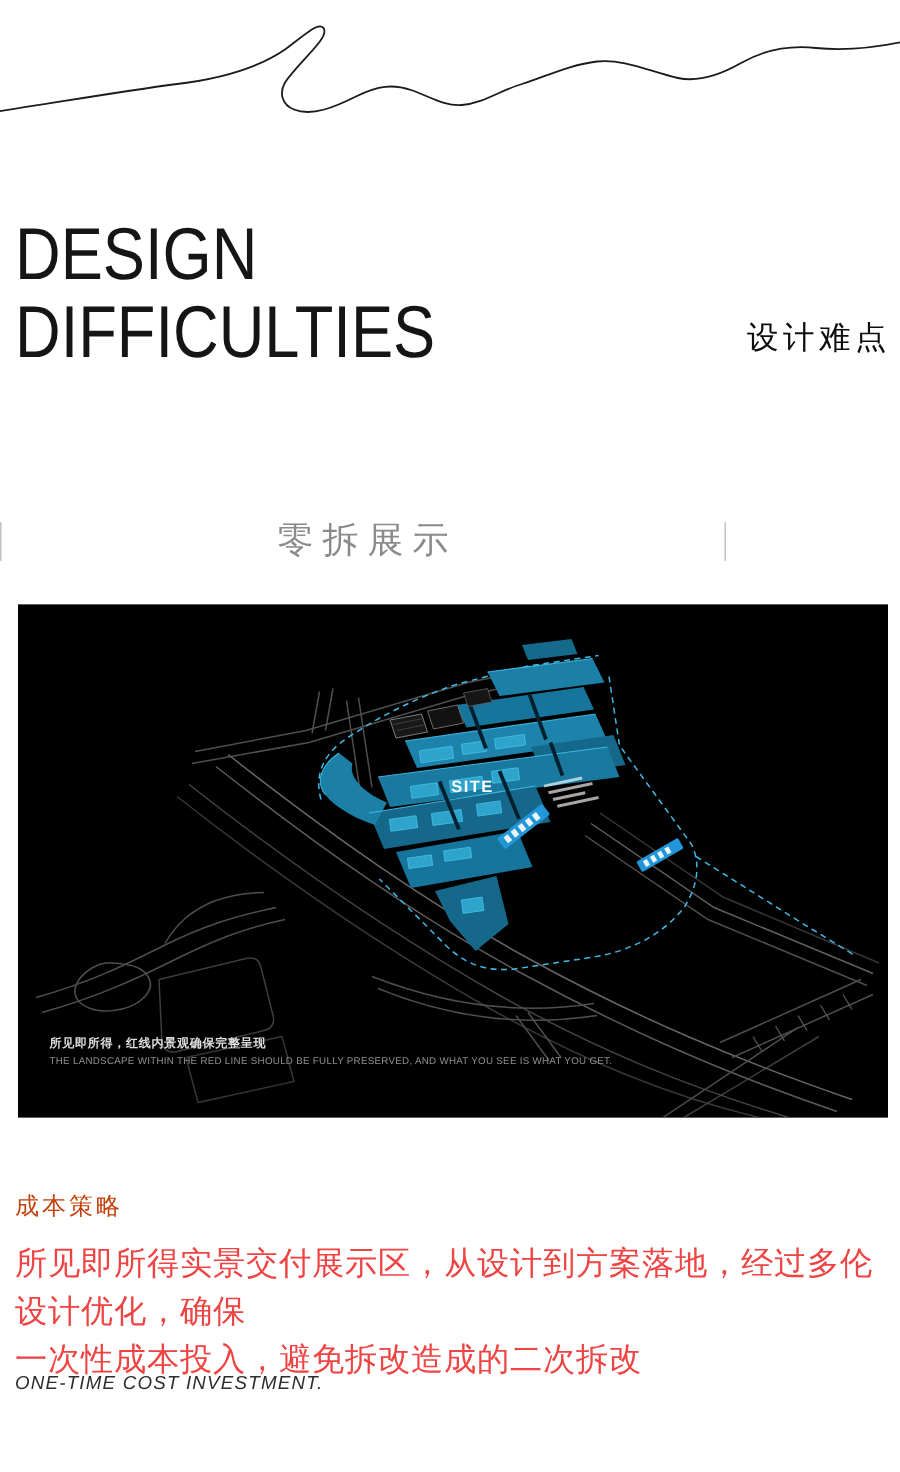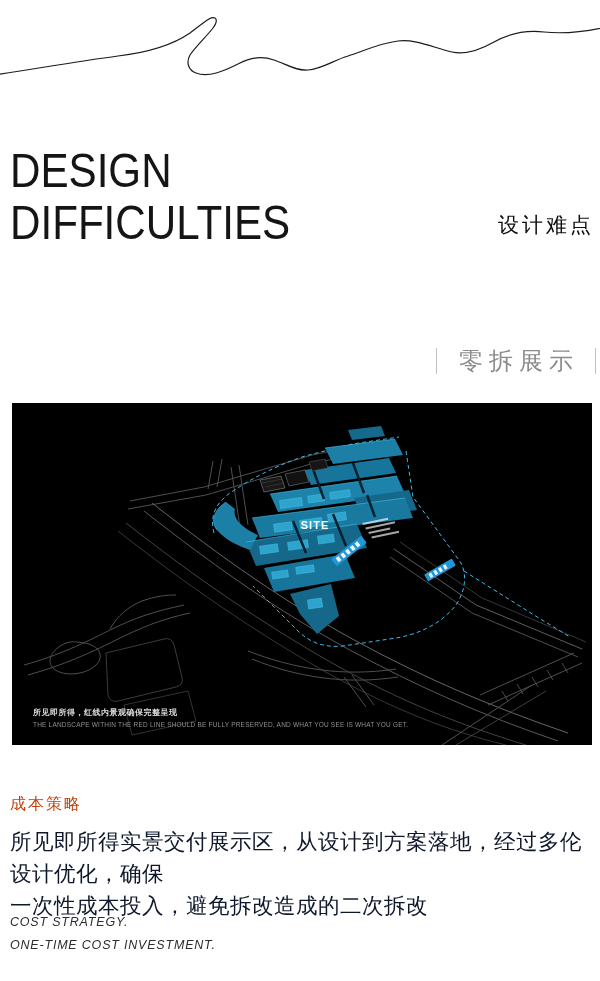--- a/index.html
+++ b/index.html
@@ -8,39 +8,39 @@
 
   
   .squiggle{position:absolute;left:0;top:0;pointer-events:none;z-index:3;}
   .title{position:absolute;left:10px;top:144px;z-index:2;color:#151515;
          font-size:49px;line-height:52px;font-weight:400;letter-spacing:0;
          transform:scaleX(.86);transform-origin:left top;white-space:nowrap;}
   .title-cn{position:absolute;right:6px;top:211px;z-index:2;color:#0e0e0e;
             font-size:21px;letter-spacing:3px;white-space:nowrap;}
 
   
-  .divider{position:absolute;left:0;top:348px;width:596px;display:flex;
-           align-items:center;justify-content:flex-end;gap:16px;}
+  .divider{position:absolute;left:0;top:348px;width:484px;display:flex;
+           align-items:center;justify-content:space-between;gap:16px;}
   .divider .bar{width:1px;height:26px;background:#c2c2c2;}
   .divider .label{font-size:24px;line-height:26px;color:#8b8b8b;
                   letter-spacing:6px;text-indent:6px;white-space:nowrap;}
 
   
   .figure{position:absolute;left:12px;top:403px;width:580px;height:342px;background:#000;}
   .figure svg{display:block;position:absolute;left:0;top:0;}
   .site-label{position:absolute;left:283px;top:116px;width:40px;text-align:center;
               color:#ffffff;font-weight:bold;font-size:11px;letter-spacing:1px;z-index:4;}
-  .fig-caption{position:absolute;left:21px;top:305px;z-index:4;}
+  .fig-caption{position:absolute;left:21px;top:288px;z-index:4;}
   .cap-cn{color:#dedede;font-size:8px;line-height:10px;font-weight:bold;letter-spacing:.5px;white-space:nowrap;}
   .cap-en{color:#8f8f8f;font-size:6.5px;line-height:8px;margin-top:3px;letter-spacing:.2px;white-space:nowrap;}
 
   
   .cost-label{position:absolute;left:10px;top:794px;font-size:16px;color:#c2410c;letter-spacing:2px;}
   .cost-body{position:absolute;left:10px;top:826px;width:586px;font-size:21.5px;
-             color:#0f172a;line-height:32px;letter-spacing:.5px;}
+             color:#ef4444;line-height:32px;letter-spacing:.5px;}
   .cost-en{position:absolute;left:10px;top:911px;font-size:12.5px;font-style:italic;
            color:#2d2d2d;line-height:23px;letter-spacing:.8px;}
 </style>
 </head>
 <body>
 
 <div class="page">
 
   <svg class="squiggle" width="600" height="110" viewBox="0 128 600 110">
     <path d="M -6,203 C 40,196 80,189 118,184 C 152,180 174,172 190,161
@@ -200,17 +200,16 @@
   </div>
 
   <div class="cost-label">成本策略</div>
 
   <div class="cost-body">
     <div>所见即所得实景交付展示区，从设计到方案落地，经过多伦设计优化，确保</div>
     <div>一次性成本投入，避免拆改造成的二次拆改</div>
   </div>
 
   <div class="cost-en">
-    <div>COST STRATEGY.</div>
     <div>ONE-TIME COST INVESTMENT.</div>
   </div>
 
 </div>
 
 </body></html>

